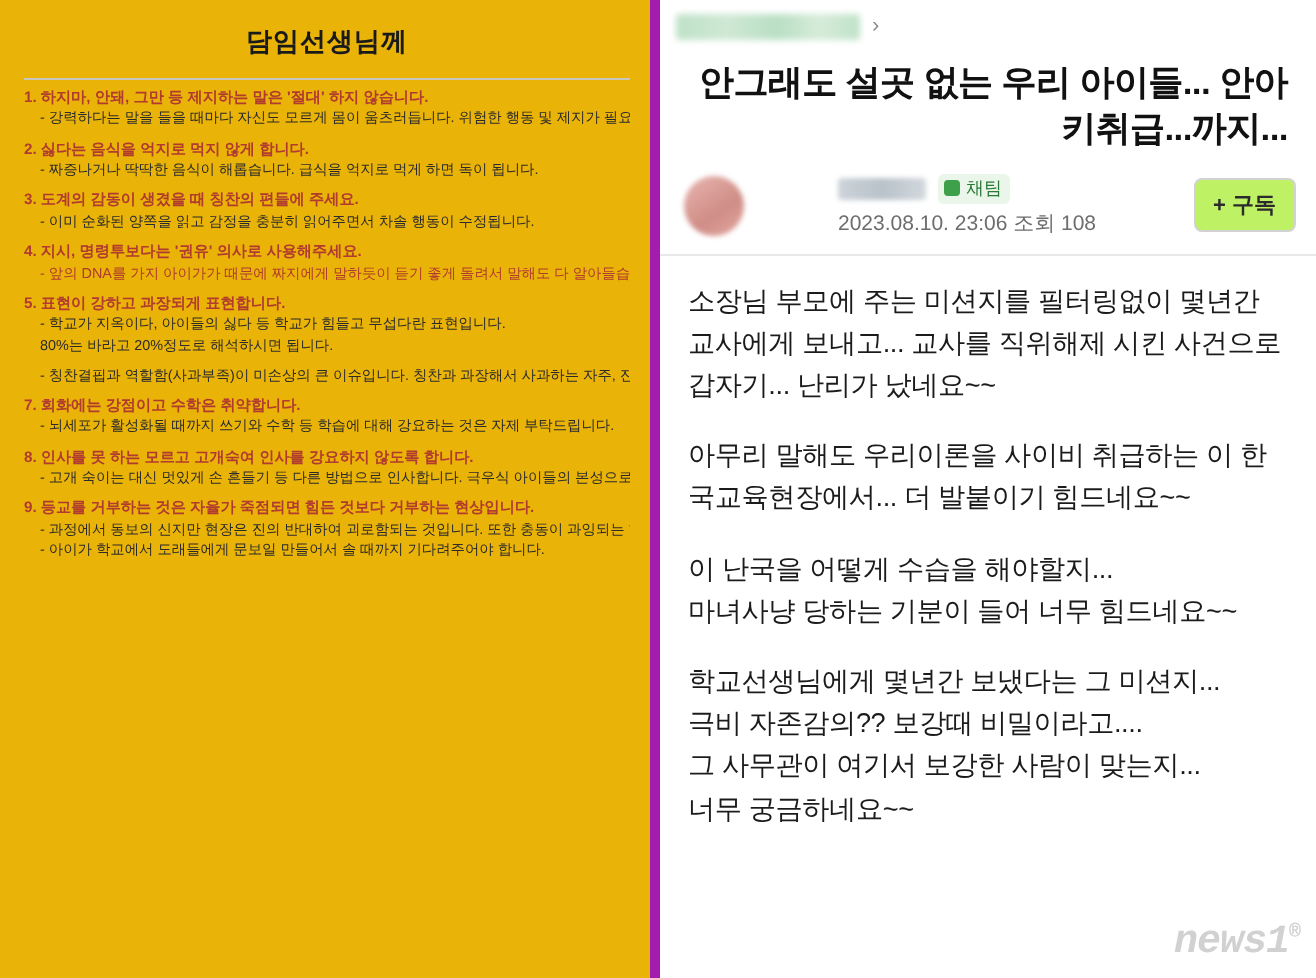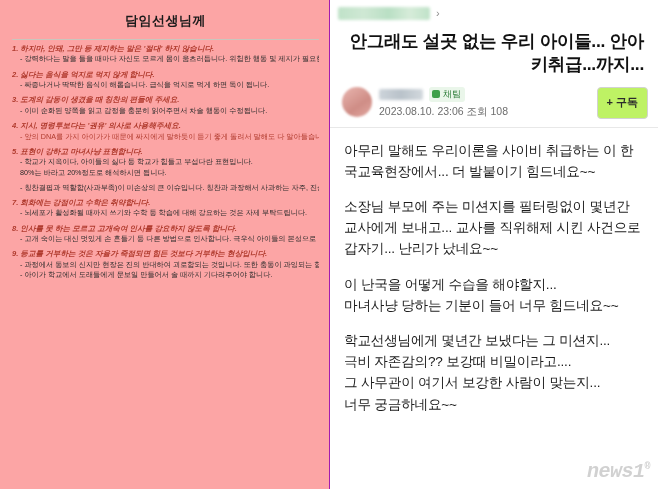--- a/index.html
+++ b/index.html
@@ -18,25 +18,25 @@
     display: flex;
     width: 658px;
     height: 489px;
     box-sizing: border-box;
   }
 
   
   .left-panel {
     width: 330px;
     height: 489px;
-    background: #fca5a5;
+    background: #eab308;
     box-sizing: border-box;
     padding: 6px 10px 4px 12px;
     position: relative;
-    border-right: 1px solid #a21caf;
+    border-right: 5px solid #a21caf;
   }
   .doc-title {
     text-align: center;
     font-size: 13px;
     font-weight: bold;
     color: #1a1a1a;
     letter-spacing: 0.5px;
     margin: 6px 0 9px 0;
   }
   .doc-list {
@@ -48,21 +48,20 @@
     margin-bottom: 5.5px;
   }
   .doc-head {
     font-size: 7.6px;
     line-height: 1.25;
     color: #b03b2e;
     font-weight: bold;
     margin-bottom: 1px;
     white-space: nowrap;
     overflow: hidden;
-    font-style: italic;
   }
   .doc-head .num {
     color: #b03b2e;
     font-weight: bold;
     margin-right: 2px;
   }
   .doc-sub {
     font-size: 7.2px;
     line-height: 1.35;
     color: #2b2b2b;
@@ -117,22 +116,24 @@
     padding: 4px 14px 2px 14px;
     font-size: 17.5px;
     line-height: 1.33;
     font-weight: bold;
     color: #111111;
     letter-spacing: -0.3px;
     text-align: right;
   }
   .meta-row {
     display: flex;
+    align-items: center;
     padding: 8px 10px 8px 12px;
     box-sizing: border-box;
+    gap: 40px;
   }
   .avatar {
     width: 30px;
     height: 30px;
     border-radius: 50%;
     background: linear-gradient(145deg,#e9b6b0,#cf8d86 60%,#e3a9a2);
     filter: blur(1.2px);
     flex: 0 0 auto;
     margin-right: 7px;
   }
@@ -247,21 +248,21 @@
         <div class="doc-head"><span class="num">3.</span><span>도계의 감동이 생겼을 때 칭찬의 편들에 주세요.</span></div>
         <div class="doc-sub"><span class="dash">-</span><span>이미 순화된 양쪽을 읽고 감정을 충분히 읽어주면서 차솔 행동이 수정됩니다.</span></div>
       </li>
 
       <li class="doc-item">
         <div class="doc-head"><span class="num">4.</span><span>지시, 명령투보다는 '권유' 의사로 사용해주세요.</span></div>
         <div class="doc-sub red"><span class="dash">-</span><span>앞의 DNA를 가지 아이가가 때문에 짜지에게 말하듯이 듣기 좋게 돌려서 말해도 다 알아들습니다. 지시하거나 명령하는 식으로 말하면 즉시 듣고 속직됩니다.</span></div>
       </li>
 
       <li class="doc-item">
-        <div class="doc-head"><span class="num">5.</span><span>표현이 강하고 마녀사냥 표현합니다.</span></div>
+        <div class="doc-head"><span class="num">5.</span><span>표현이 강하고 과장되게 표현합니다.</span></div>
         <div class="doc-sub"><span class="dash">-</span><span>학교가 지옥이다, 아이들의 싫다 등 학교가 힘들고 무섭다란 표현입니다.</span></div>
         <div class="doc-sub"><span>80%는 바라고 20%정도로 해석하시면 됩니다.</span></div>
       </li>
 
       <li class="doc-item">
         <div class="doc-sub"><span class="dash">-</span><span>칭찬결핍과 역할함(사과부족)이 미손상의 큰 이슈입니다. 칭찬과 과장해서 사과하는 자주, 진심어린 사과가 필요합니다.</span></div>
       </li>
 
       <li class="doc-item">
         <div class="doc-head"><span class="num">7.</span><span>회화에는 강점이고 수학은 취약합니다.</span></div>
@@ -303,22 +304,22 @@
             </span>
         </div>
         <div class="meta-sub">2023.08.10. 23:06 조회 108</div>
       </div>
       <button class="subscribe-btn">+ 구독</button>
     </div>
 
     <hr class="divider">
 
     <div class="post-body">
+      <p class="para">소장님 부모에 주는 미션지를 필터링없이 몇년간 교사에게 보내고... 교사를 직위해제 시킨 사건으로 갑자기... 난리가 났네요~~</p>
       <p class="para">아무리 말해도 우리이론을 사이비 취급하는 이 한국교육현장에서... 더 발붙이기 힘드네요~~</p>
-      <p class="para">소장님 부모에 주는 미션지를 필터링없이 몇년간 교사에게 보내고... 교사를 직위해제 시킨 사건으로 갑자기... 난리가 났네요~~</p>
       <p class="para">이 난국을 어떻게 수습을 해야할지...
 마녀사냥 당하는 기분이 들어 너무 힘드네요~~</p>
       <p class="para">학교선생님에게 몇년간 보냈다는 그 미션지...
 극비 자존감의?? 보강때 비밀이라고....
 그 사무관이 여기서 보강한 사람이 맞는지...
 너무 궁금하네요~~</p>
     </div>
 
     <div class="watermark"><span>news1</span><sup>®</sup></div>
 

